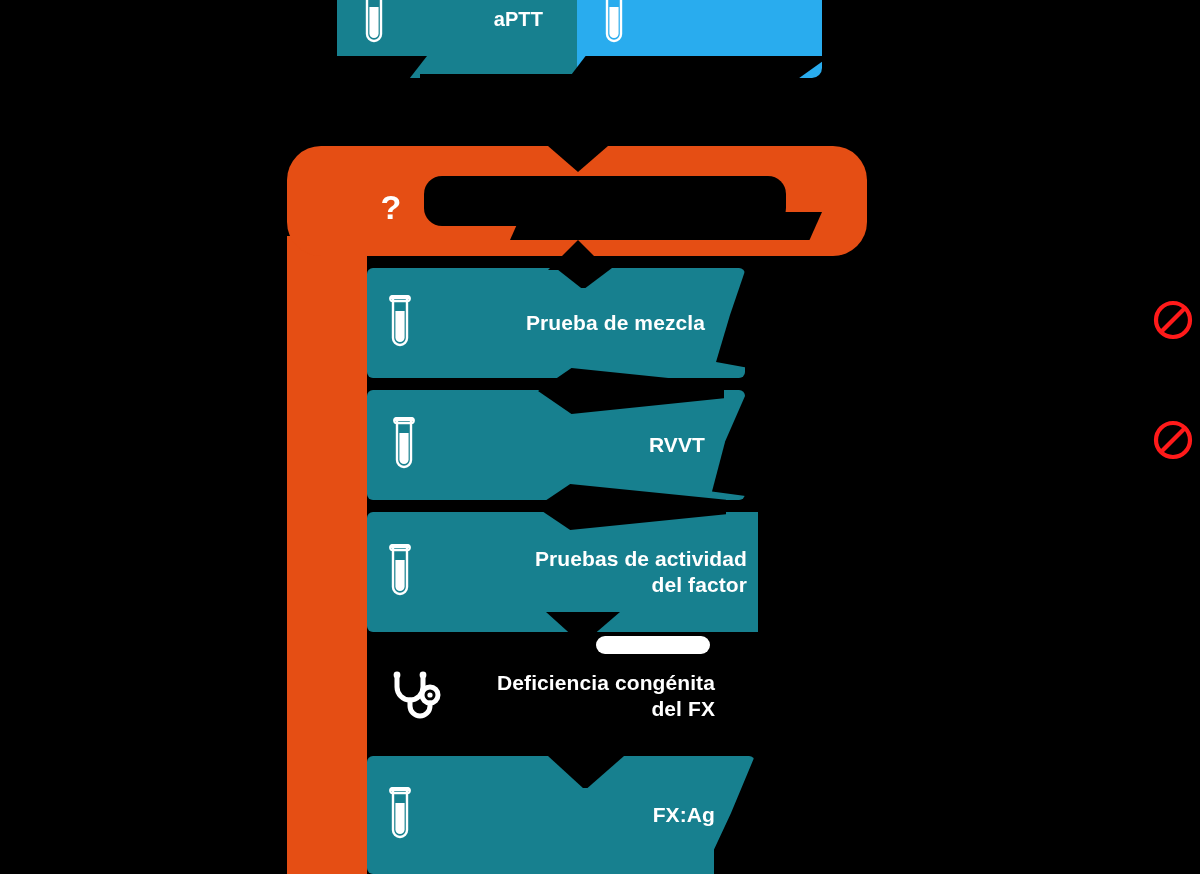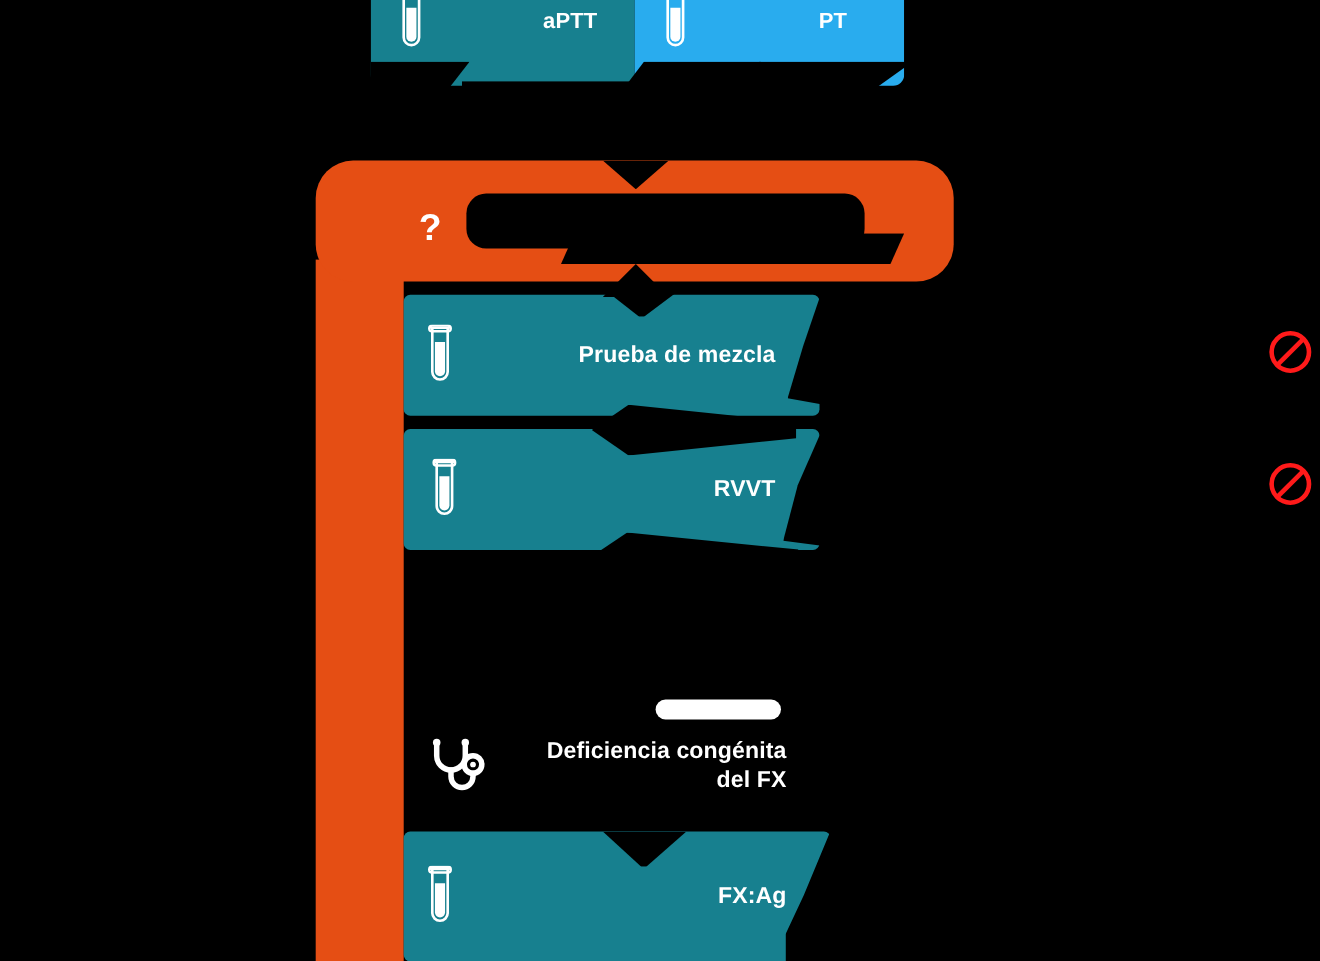--- a/index.html
+++ b/index.html
@@ -131,21 +131,20 @@
   </div>
 
   <div class="node" id="pt-node">
     <span class="icon tube">
       <svg width="26" height="56" viewBox="0 0 26 56">
         <path d="M5 3 h16 M6 3 v40 a7 7 0 0 0 14 0 V3" fill="none" stroke="#ffffff" stroke-width="2.4" stroke-linecap="round"></path>
         <rect x="3.2" y="1" width="19.6" height="5.2" rx="2.6" fill="none" stroke="#ffffff" stroke-width="2.2"></rect>
         <path d="M8.4 16 h9.2 v26.4 a4.6 4.6 0 0 1 -9.2 0 Z" fill="#ffffff"></path>
       </svg>
     </span>
-    <span class="label">PT</span>
   </div>
 
   <div class="redact" style="left:420px; top:74px; width:200px; height:26px;"></div>
   <div class="redact" style="left:337px; top:56px; width:90px; height:44px; clip-path:polygon(0 0,100% 0,62% 100%,0 100%);"></div>
   <div class="redact" style="left:552px; top:56px; width:140px; height:44px; clip-path:polygon(24% 0,100% 0,100% 100%,0 100%);"></div>
   <div class="redact" style="left:690px; top:56px; width:140px; height:44px; clip-path:polygon(0 0,100% 0,56% 100%,0 100%);"></div>
   <div class="redact" style="left:100px; top:0px; width:237px; height:100px;"></div>
   <div class="redact" style="left:822px; top:0px; width:378px; height:100px;"></div>
 
   <div id="orange-stem"></div>
@@ -181,20 +180,33 @@
         <rect x="3.2" y="1" width="19.6" height="5.2" rx="2.6" fill="none" stroke="#ffffff" stroke-width="2.2"></rect>
         <path d="M8.4 16 h9.2 v26.4 a4.6 4.6 0 0 1 -9.2 0 Z" fill="#ffffff"></path>
       </svg>
     </span>
     <span class="label">RVVT</span>
   </div>
   <div class="redact" style="left:712px; top:386px; width:110px; height:120px; clip-path:polygon(34% 0,100% 0,100% 100%,0 88%,12% 46%);"></div>
 
   <div class="redact" style="left:536px; top:484px; width:190px; height:46px; clip-path:polygon(18% 0,100% 34%,100% 66%,18% 100%,0 50%);"></div>
 
+  <div class="node step" id="step-fact">
+    <span class="icon tube">
+      <svg width="26" height="56" viewBox="0 0 26 56">
+        <path d="M5 3 h16 M6 3 v40 a7 7 0 0 0 14 0 V3" fill="none" stroke="#ffffff" stroke-width="2.4" stroke-linecap="round"></path>
+        <rect x="3.2" y="1" width="19.6" height="5.2" rx="2.6" fill="none" stroke="#ffffff" stroke-width="2.2"></rect>
+        <path d="M8.4 16 h9.2 v26.4 a4.6 4.6 0 0 1 -9.2 0 Z" fill="#ffffff"></path>
+      </svg>
+    </span>
+    <span class="label">
+      <span>Pruebas de actividad</span><br>
+      <span>del factor</span>
+    </span>
+  </div>
   <div class="redact" style="left:758px; top:508px; width:72px; height:128px;"></div>
   <div class="redact" style="left:546px; top:612px; width:74px; height:28px; clip-path:polygon(0 0,100% 0,56% 100%,42% 100%);"></div>
 
   <div class="redact white" style="left:596px; top:636px; width:114px; height:18px; border-radius:9px;"></div>
 
   <div class="node step" id="step-fxag">
     <span class="icon tube">
       <svg width="26" height="56" viewBox="0 0 26 56">
         <path d="M5 3 h16 M6 3 v40 a7 7 0 0 0 14 0 V3" fill="none" stroke="#ffffff" stroke-width="2.4" stroke-linecap="round"></path>
         <rect x="3.2" y="1" width="19.6" height="5.2" rx="2.6" fill="none" stroke="#ffffff" stroke-width="2.2"></rect>

